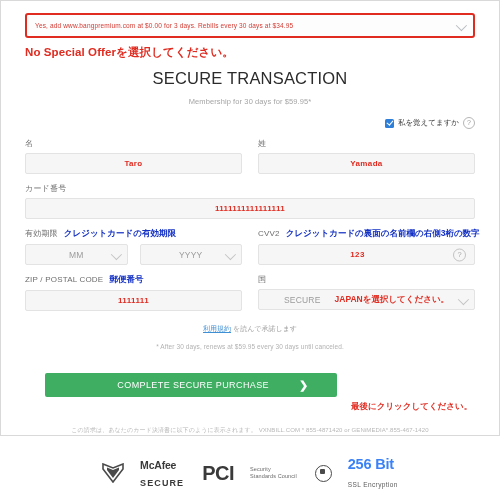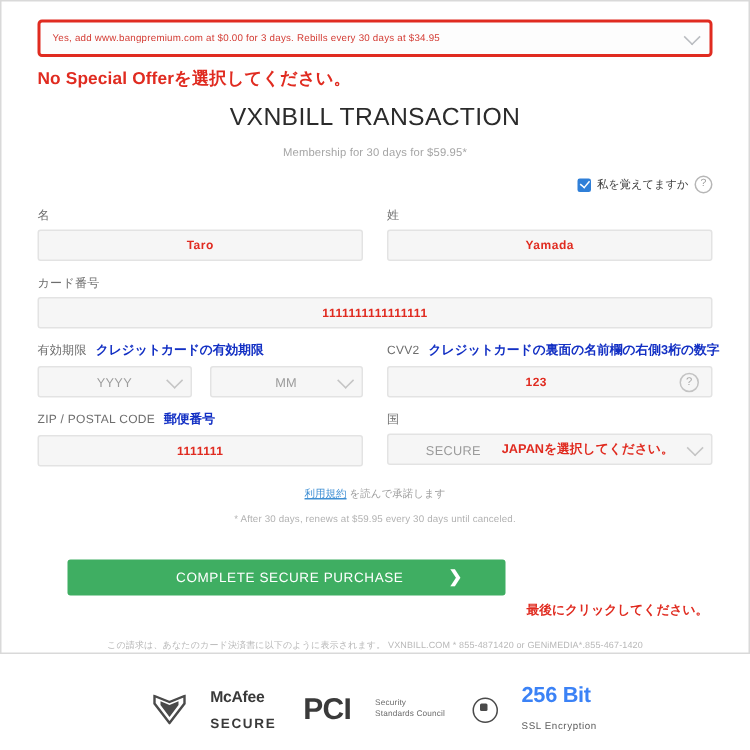--- a/index.html
+++ b/index.html
@@ -340,21 +340,21 @@
 
 <div class="page">
   <div class="inner">
 
     <div class="offer-wrap">
       <div class="offer-select">Yes, add www.bangpremium.com at $0.00 for 3 days. Rebills every 30 days at $34.95</div>
       <span class="offer-caret"><span class="caret"></span></span>
     </div>
     <div class="note-red">No Special Offerを選択してください。</div>
 
-    <div class="title">VXNBILL TRANSACTION</div>
+    <div class="title">SECURE TRANSACTION</div>
     <div class="subtitle">Membership for 30 days for $59.95*</div>
 
     <div class="remember-row">
       <span class="cb"></span>
       <span class="remember-label">私を覚えてますか</span>
       <span class="qmark">?</span>
     </div>
 
     <div class="row">
       <div class="col">
@@ -387,25 +387,25 @@
     </div>
 
     <div class="row">
       <div class="col">
         <div class="lbl-line">
           <span class="lbl">有効期限</span>
           <span class="ann-blue">クレジットカードの有効期限</span>
         </div>
         <div class="two-sel">
           <div class="field">
-            <span class="val-gray">YYYY</span>
+            <span class="val-gray">MM</span>
             <span class="sel-caret"><span class="caret"></span></span>
           </div>
           <div class="field">
-            <span class="val-gray">MM</span>
+            <span class="val-gray">YYYY</span>
             <span class="sel-caret"><span class="caret"></span></span>
           </div>
         </div>
       </div>
       <div class="col">
         <div class="lbl-line">
           <span class="lbl">CVV2</span>
           <span class="ann-blue">クレジットカードの裏面の名前欄の右側3桁の数字</span>
         </div>
         <div class="field cvv-field">

